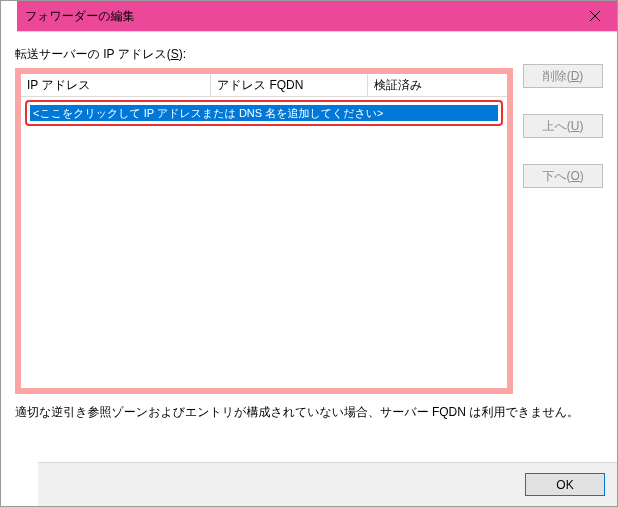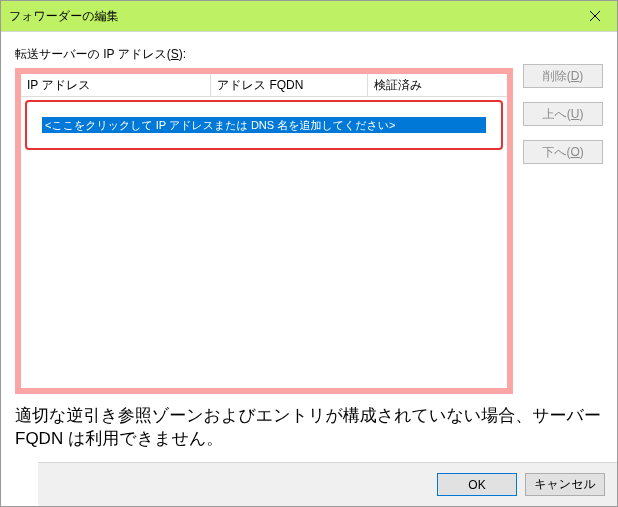--- a/index.html
+++ b/index.html
@@ -18,26 +18,27 @@
     .window {
       width: 618px;
       height: 507px;
       background: #fff;
       border: 1px solid #9a9a9a;
       display: flex;
       flex-direction: column;
     }
     .titlebar {
       height: 31px;
-      background: #bef264;
+      background: #ec4899;
       border-bottom: 1px solid #d8d8d8;
       display: flex;
       align-items: center;
       justify-content: space-between;
       padding-left: 8px;
+      margin-left: 16px;
     }
     .title-text {
       font-size: 12px;
       color: #000;
     }
     .close-btn {
       width: 45px;
       height: 30px;
       display: flex;
       align-items: center;
@@ -97,37 +98,37 @@
     .th2 { width: 157px; }
     .th3 { flex: 1; font-family: Liberation Serif, serif; }
     .table-body {
       flex: 1;
       background: #fff;
     }
     .placeholder-row {
       margin: 3px 4px;
       border: 2px solid #e63232;
       border-radius: 4px;
-      padding: 15px;
+      padding: 3px;
     }
     .placeholder-inner {
       background: #0078d7;
       color: #fff;
       padding: 1px 3px;
       font-size: 11px;
       line-height: 14px;
       white-space: nowrap;
       overflow: hidden;
     }
     .right-col {
       width: 80px;
       padding-top: 18px;
       display: flex;
       flex-direction: column;
-      gap: 14px;
+      gap: 26px;
     }
     .side-btn {
       height: 24px;
       border: 1px solid #bfbfbf;
       background: #efefef;
       color: #8a8a8a;
       font-size: 12px;
       display: flex;
       align-items: center;
       justify-content: center;
@@ -140,21 +141,21 @@
     }
     .timeout-input {
       width: 56px;
       height: 21px;
       border: 1px solid #828790;
       padding: 2px 4px;
       font-size: 12px;
     }
     .note {
       margin-top: 10px;
-      font-size: 17px;
+      font-size: 12px;
     }
     .footer {
       border-top: 1px solid #d8d8d8;
       height: 44px;
       display: flex;
       align-items: center;
       justify-content: flex-end;
       padding-right: 12px;
       gap: 8px;
       background: #f0f0f0;
@@ -227,15 +228,14 @@
         </div>
       </div>
     </div>
 
 
     <div class="note">適切な逆引き参照ゾーンおよびエントリが構成されていない場合、サーバー FQDN は利用できません。</div>
   </div>
 
   <div class="footer">
     <div class="footer-btn primary">OK</div>
-    <div class="footer-btn">キャンセル</div>
   </div>
 </div>
 
 </body></html>

